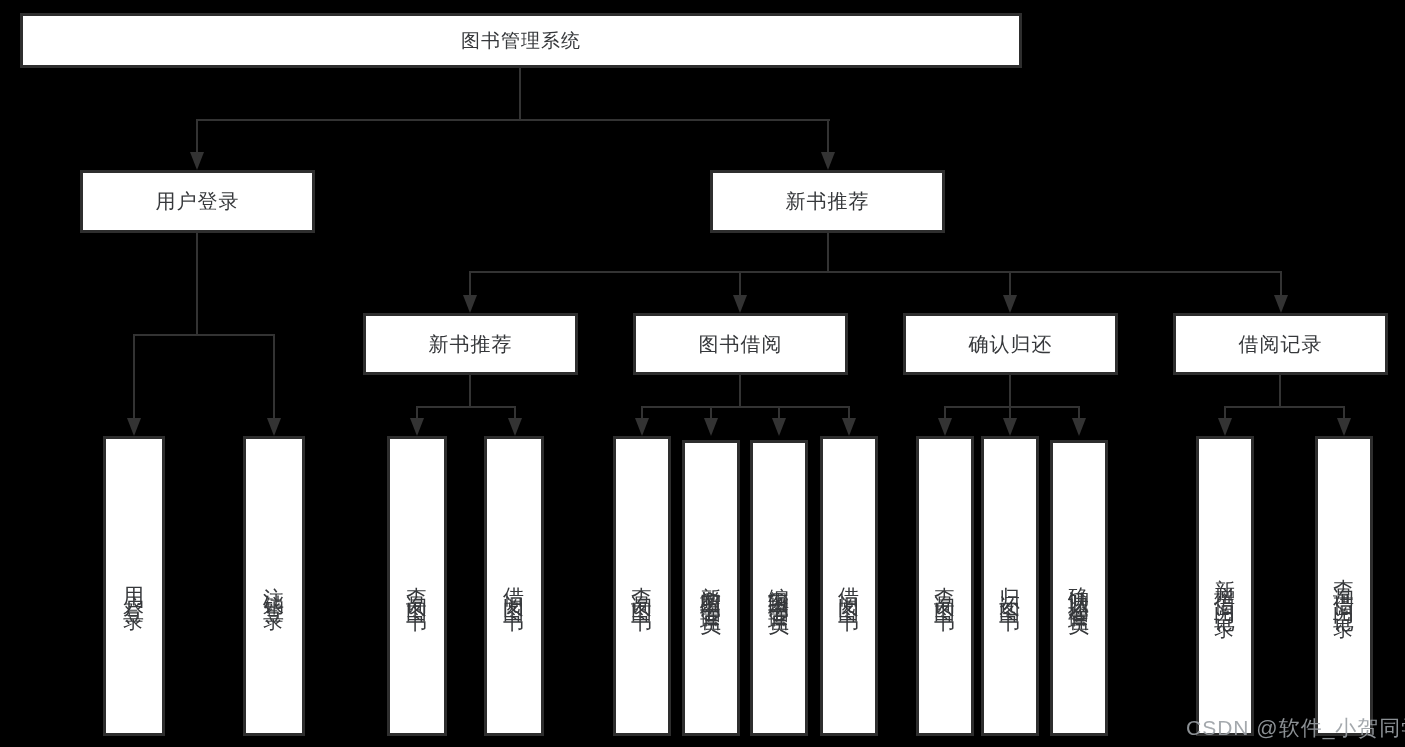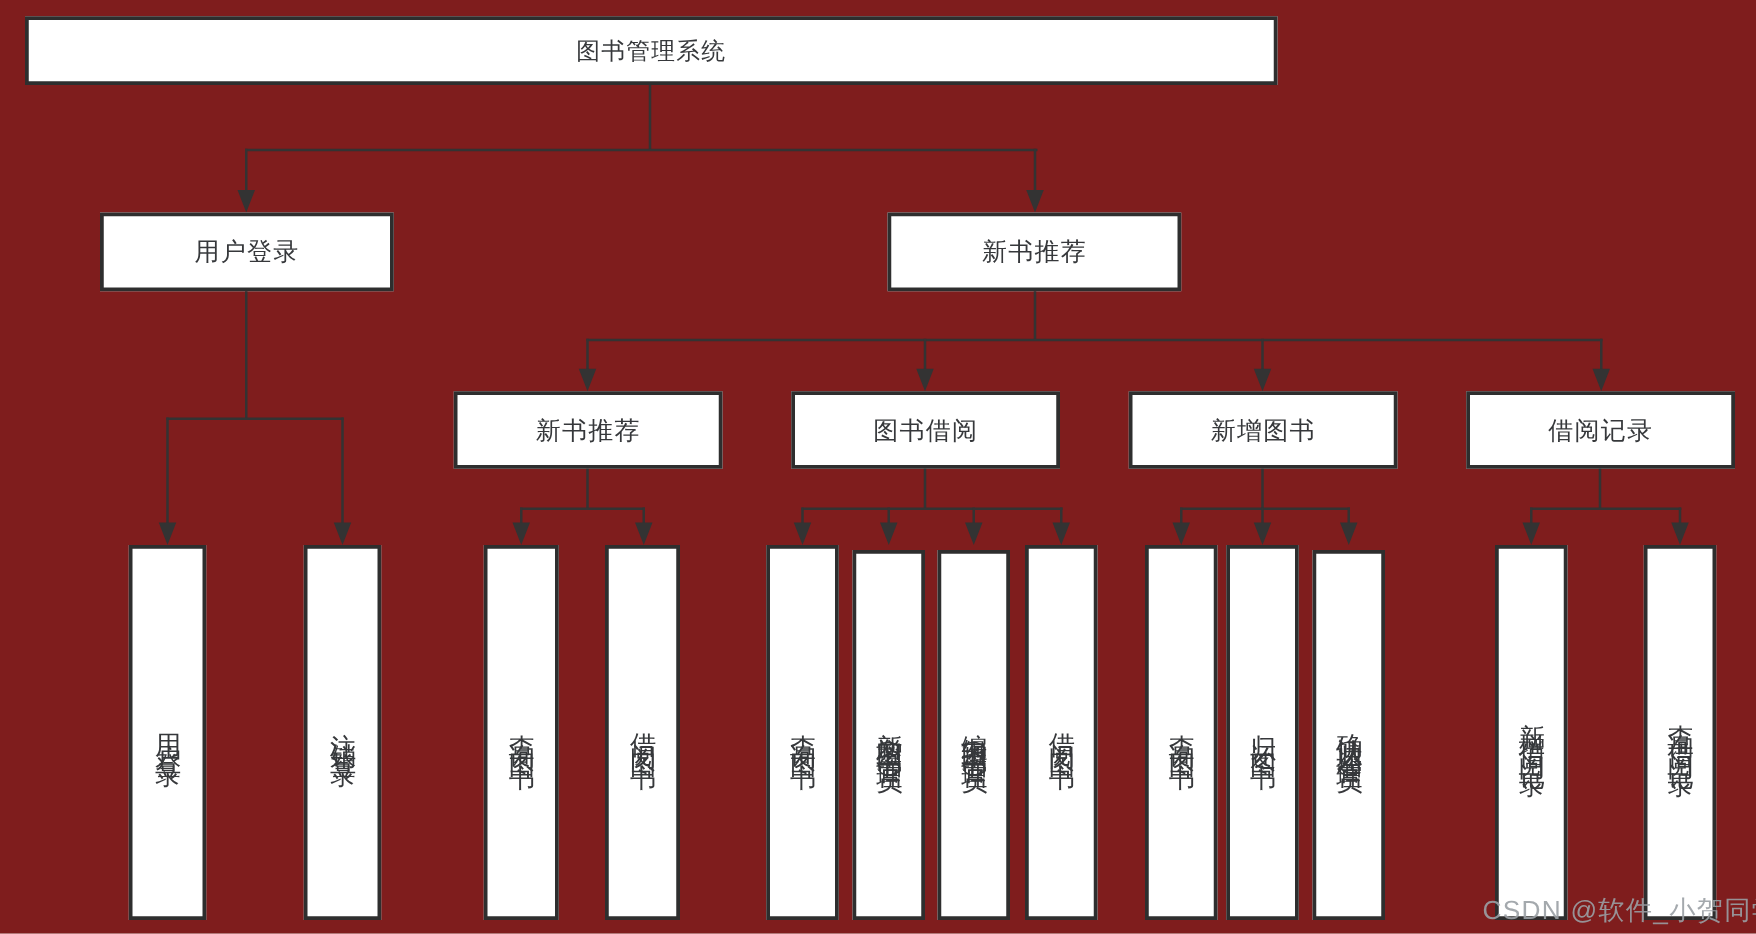--- a/index.html
+++ b/index.html
@@ -1,17 +1,17 @@
 <!DOCTYPE html>
 <html><head>
 <meta charset="utf-8">
 <style>
   html,body{margin:0;padding:0;background:#fff;}
   body{font-family:"Liberation Sans","DejaVu Sans",sans-serif;}
-  .diagram{position:relative;width:1405px;height:747px;background:#7f1d1d;overflow:hidden;}
+  .diagram{position:relative;width:1405px;height:747px;background:#000000;overflow:hidden;}
 
   
   .box{position:absolute;box-sizing:border-box;border:3px solid #2e2e2e;background:#fff;
        display:flex;align-items:center;justify-content:center;color:#36383b;}
   .hbox{font-size:20px;letter-spacing:1px;}
   .root{font-size:19px;}
   .vbox span{writing-mode:vertical-rl;font-size:21px;letter-spacing:8px;line-height:1;
        display:block;text-align:center;}
 
   
@@ -65,21 +65,21 @@
   <div class="vline" style="left:1280px;top:271px;height:28px;"></div>
   <div class="arrow" style="left:1274px;top:295px;"></div>
 
   <div class="box hbox" style="left:363px;top:313px;width:215px;height:62px;">
     <span>新书推荐</span>
   </div>
   <div class="box hbox" style="left:633px;top:313px;width:215px;height:62px;">
     <span>图书借阅</span>
   </div>
   <div class="box hbox" style="left:903px;top:313px;width:215px;height:62px;">
-    <span>新增图书</span>
+    <span>确认归还</span>
   </div>
   <div class="box hbox" style="left:1173px;top:313px;width:215px;height:62px;">
     <span>借阅记录</span>
   </div>
 
   <div class="vline" style="left:469px;top:375px;height:33px;"></div>
   <div class="hline" style="left:416px;top:406px;width:100px;"></div>
   <div class="vline" style="left:416px;top:406px;height:16px;"></div>
   <div class="arrow" style="left:410px;top:418px;"></div>
   <div class="vline" style="left:514px;top:406px;height:16px;"></div>

